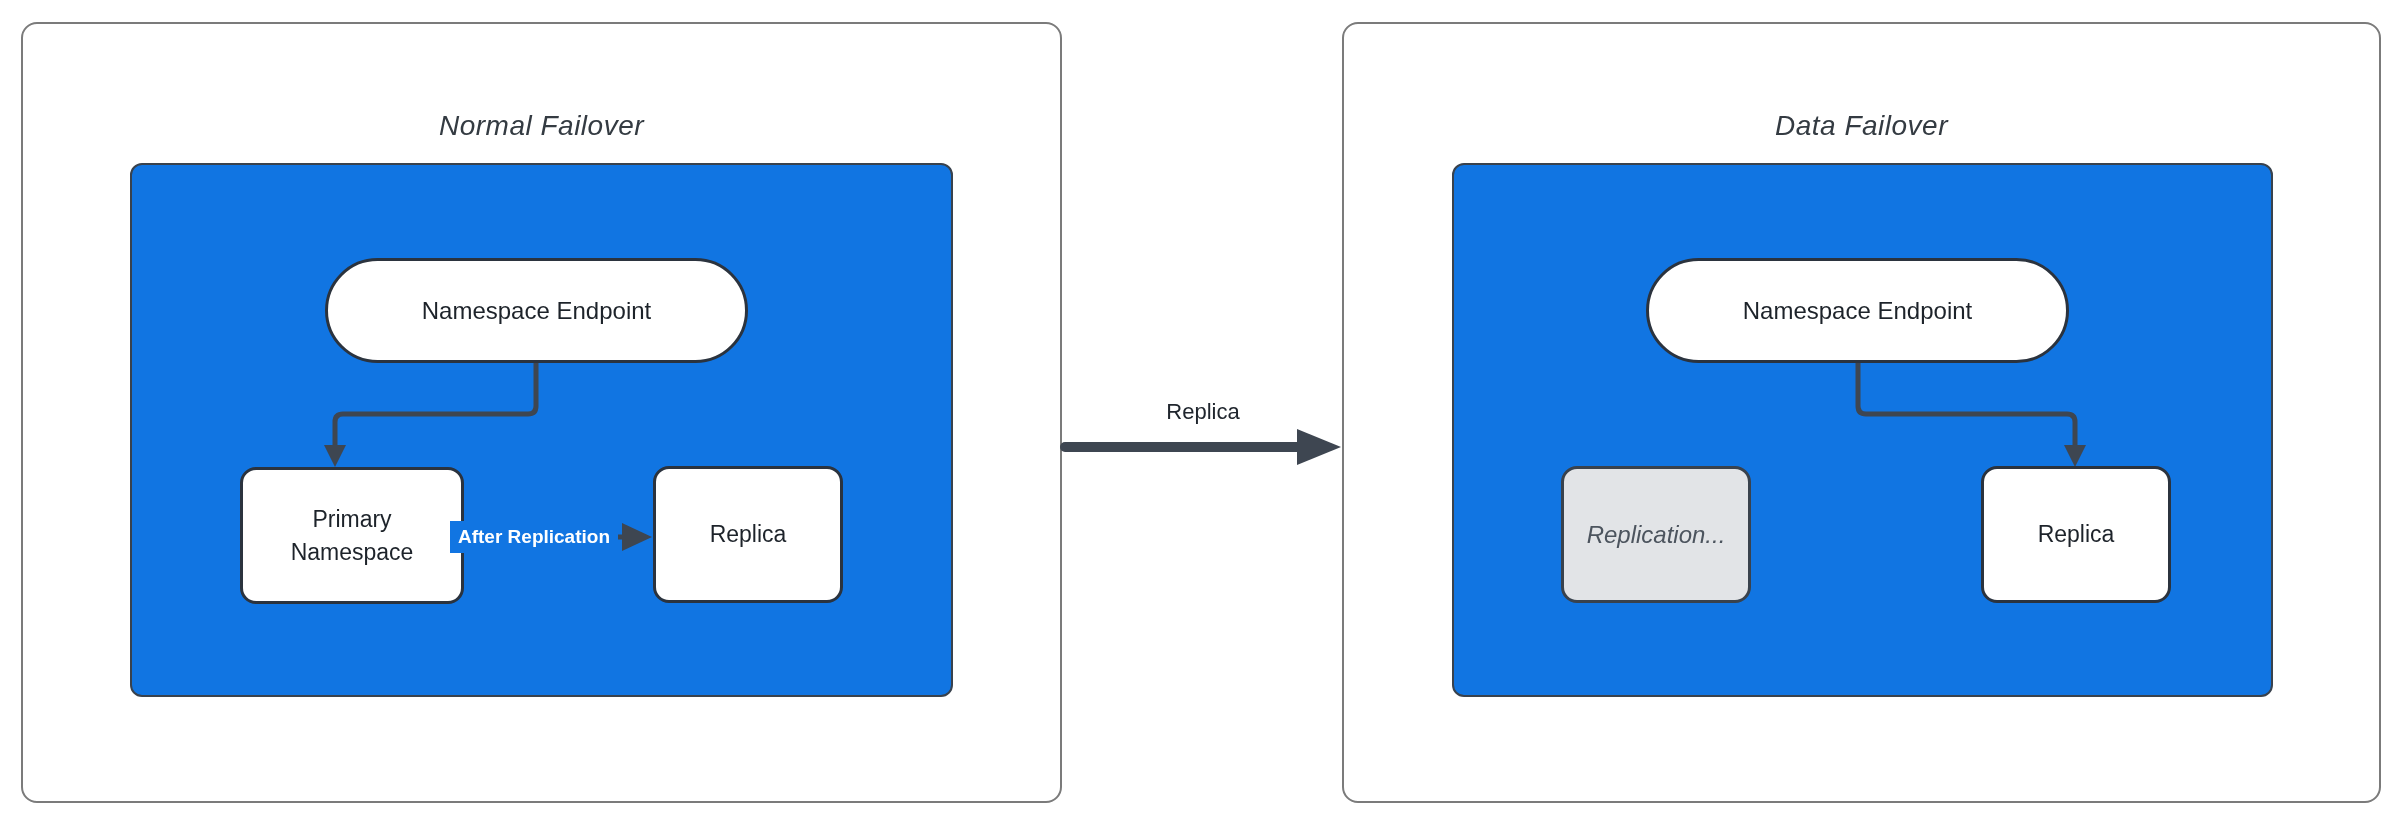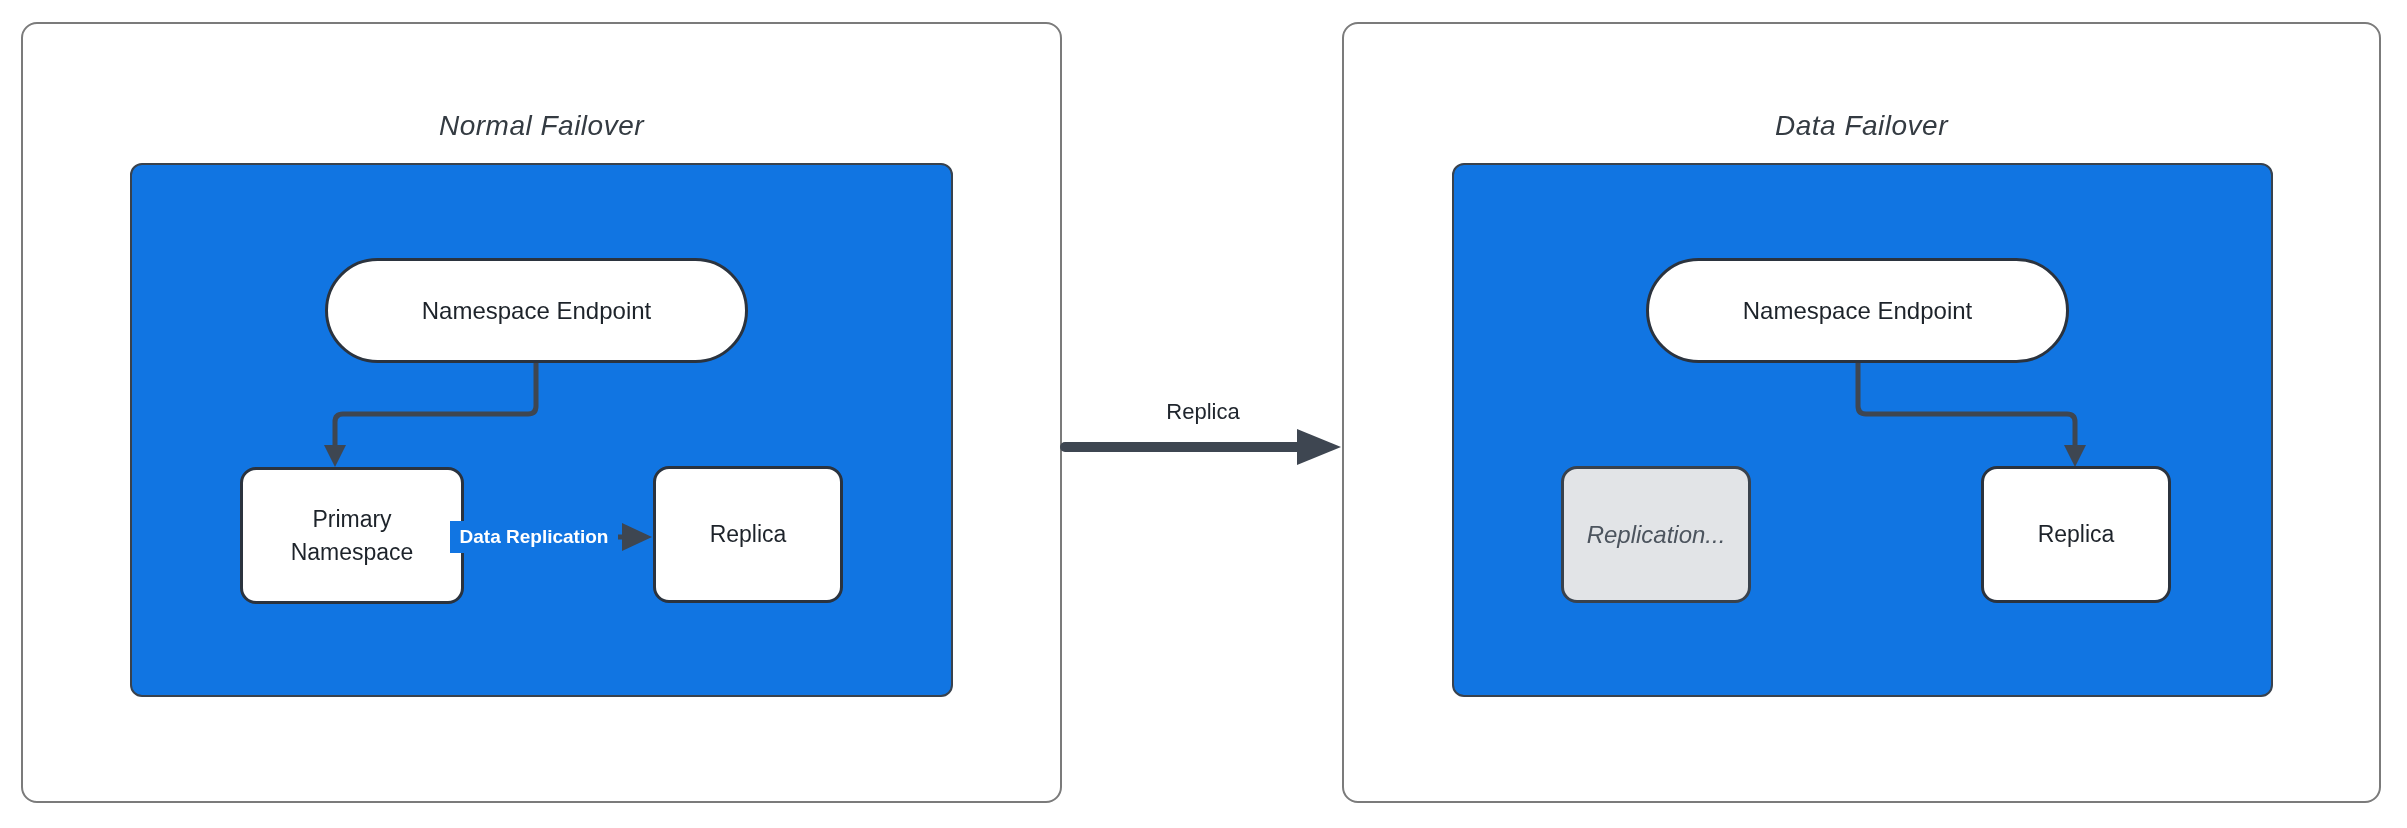--- a/index.html
+++ b/index.html
@@ -86,16 +86,16 @@
   </svg>
 
   <div class="node pill pill-left">Namespace Endpoint</div>
   <div class="node box box-primary">Primary Namespace</div>
   <div class="node box box-replica-left">Replica</div>
 
   <div class="node pill pill-right">Namespace Endpoint</div>
   <div class="node box box-recovering">Replication...</div>
   <div class="node box box-replica-right">Replica</div>
 
-  <div class="edge-label label-replication">Data Replication</div>
+  <div class="edge-label label-replication">After Replication</div>
   <div class="edge-label label-failover">Replica</div>
 
 </div>
 
 </body></html>

